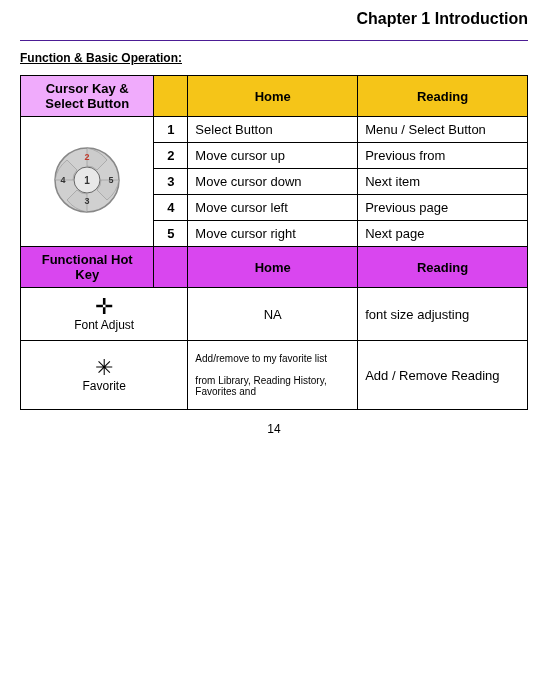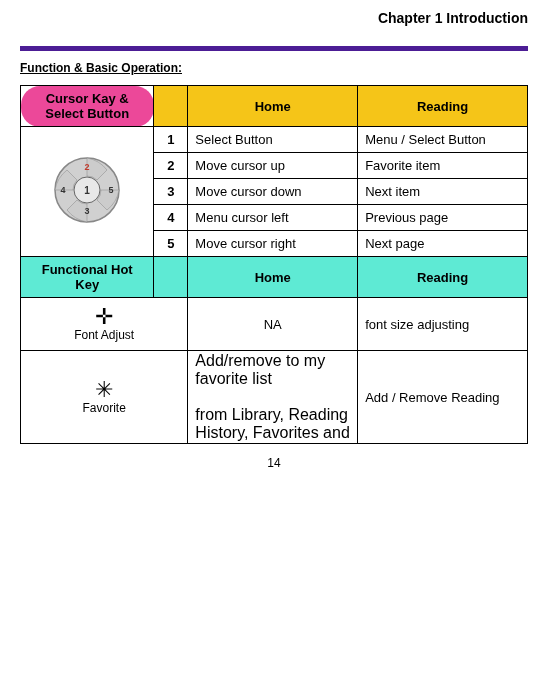--- a/index.html
+++ b/index.html
@@ -6,24 +6,24 @@
     body {
       font-family: Arial, sans-serif;
       font-size: 13px;
       background: #fff;
       width: 548px;
       min-height: 676px;
       padding: 10px 20px 20px 20px;
     }
     .chapter-title {
       text-align: right;
-      font-size: 14px;
-      font-weight: bold;
-      border-bottom: 5px solid #4c1d95;
-      padding-bottom: 20px;
+      font-size: 16px;
+      font-weight: bold;
+      border-bottom: 1px solid #4c1d95;
+      padding-bottom: 12px;
       margin-bottom: 10px;
     }
     .section-title {
       font-size: 12px;
       font-weight: bold;
       text-decoration: underline;
       margin-bottom: 10px;
     }
     table {
       width: 100%;
@@ -41,22 +41,21 @@
       font-weight: bold;
       text-align: center;
     }
     .col-left {
       width: 110px;
       font-weight: bold;
       text-align: center;
       background: #fff;
     }
     .col-left.header-cell {
-      background: #ec4899;
-      border-radius: 19px;
+      background: #f0abfc;
     }
     .col-num {
       width: 28px;
       text-align: center;
       font-weight: bold;
     }
     .col-home {
       width: 140px;
     }
     .col-reading {
@@ -71,21 +70,21 @@
       display: inline-block;
       position: relative;
       width: 68px;
       height: 68px;
     }
     .nav-circle svg {
       width: 68px;
       height: 68px;
     }
     .section-header-row th {
-      background: #5eead4;
+      background: #d946ef;
       font-weight: bold;
       text-align: center;
     }
     .icon-cell {
       text-align: center;
       vertical-align: middle;
       padding: 8px 5px;
       font-size: 11px;
     }
     .icon-label {
@@ -104,22 +103,22 @@
       text-align: center;
       margin-top: 12px;
       font-size: 12px;
     }
     .na-cell {
       text-align: center;
       vertical-align: middle;
     }
     .favorites-home-cell {
       vertical-align: top;
-      padding: 1px 7px;
-      font-size: 16px;
+      padding: 12px 7px;
+      font-size: 10px;
     }
   </style>
 </head>
 <body>
 
 <div class="chapter-title">Chapter 1  Introduction</div>
 
 <div class="section-title">Function &amp; Basic Operation:</div>
 
 <table>
@@ -157,30 +156,30 @@
         </svg>
       </div>
     </td>
     <td class="col-num">1</td>
     <td class="col-home">Select Button</td>
     <td class="col-reading">Menu / Select Button</td>
   </tr>
   <tr>
     <td class="col-num">2</td>
     <td class="col-home">Move cursor up</td>
-    <td class="col-reading">Favorite item</td>
+    <td class="col-reading">Previous from</td>
   </tr>
   <tr>
     <td class="col-num">3</td>
     <td class="col-home">Move cursor down</td>
     <td class="col-reading">Next item</td>
   </tr>
   <tr>
     <td class="col-num">4</td>
-    <td class="col-home">Menu cursor left</td>
+    <td class="col-home">Move cursor left</td>
     <td class="col-reading">Previous page</td>
   </tr>
   <tr>
     <td class="col-num">5</td>
     <td class="col-home">Move cursor right</td>
     <td class="col-reading">Next page</td>
   </tr>
 
   <tr class="section-header-row">
     <th class="col-left" colspan="1">Functional Hot Key</th>

